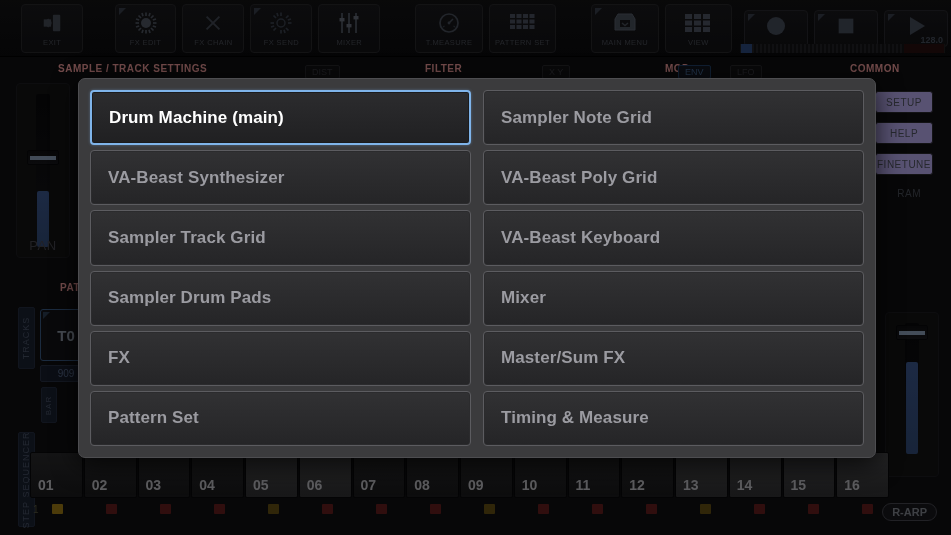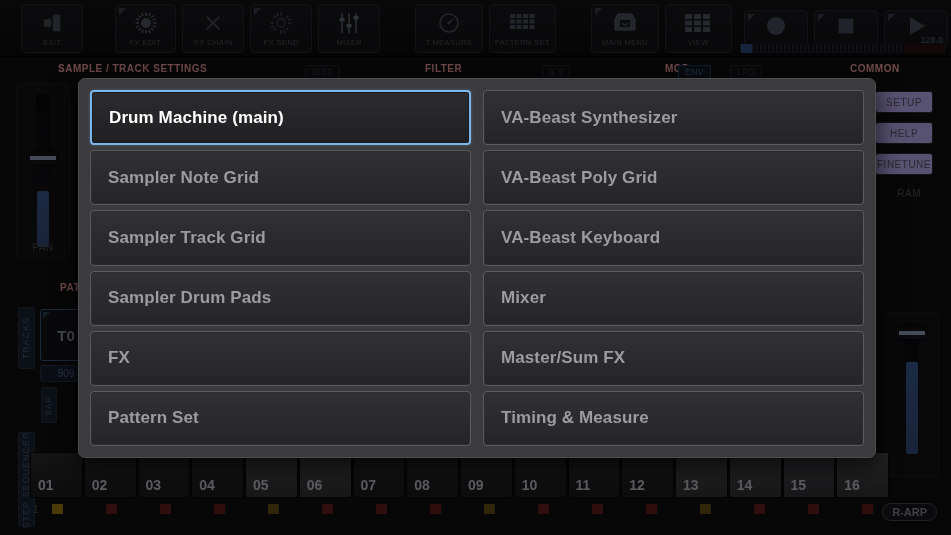--- a/index.html
+++ b/index.html
@@ -101,21 +101,21 @@
   .fader-cap {
     position: absolute; left: 50%; transform: translateX(-50%);
     width: 32px; height: 15px; top: 66px;
     background: linear-gradient(#101012,#1a1a1e);
     border: 1px solid #0b0b0d; border-radius: 2px;
     display: flex; align-items: center; justify-content: center;
   }
   .fader-cap i { display:block; width: 26px; height: 4px; background: #94a9c4; }
   .fader-lbl {
     position: absolute; bottom: 4px; width: 100%; text-align: center;
-    font-size: 10px; color: #4a4a52; letter-spacing: .5px;
+    font-size: 13px; color: #4a4a52; letter-spacing: .5px;
   }
 
   
   .vtab {
     position: absolute; background: #1c2434; border: 1px solid #273043;
     border-radius: 2px;
     display: flex; align-items: center; justify-content: center;
   }
   .vtab span {
     font-size: 9px; color: #5d6personally; letter-spacing: 1px;
@@ -590,22 +590,22 @@
           <span class="dot"></span>
         </div>
       </div>
   </div>
 
   <div id="dim"></div>
 
   <div id="dialog">
     <div id="dialog-grid">
         <div class="opt selected">Drum Machine (main)</div>
+        <div class="opt">Sampler Note Grid</div>
         <div class="opt">VA-Beast Synthesizer</div>
-        <div class="opt">Sampler Note Grid</div>
         <div class="opt">VA-Beast Poly Grid</div>
         <div class="opt">Sampler Track Grid</div>
         <div class="opt">VA-Beast Keyboard</div>
         <div class="opt">Sampler Drum Pads</div>
         <div class="opt">Mixer</div>
         <div class="opt">FX</div>
         <div class="opt">Master/Sum FX</div>
         <div class="opt">Pattern Set</div>
         <div class="opt">Timing &amp; Measure</div>
       </div>

